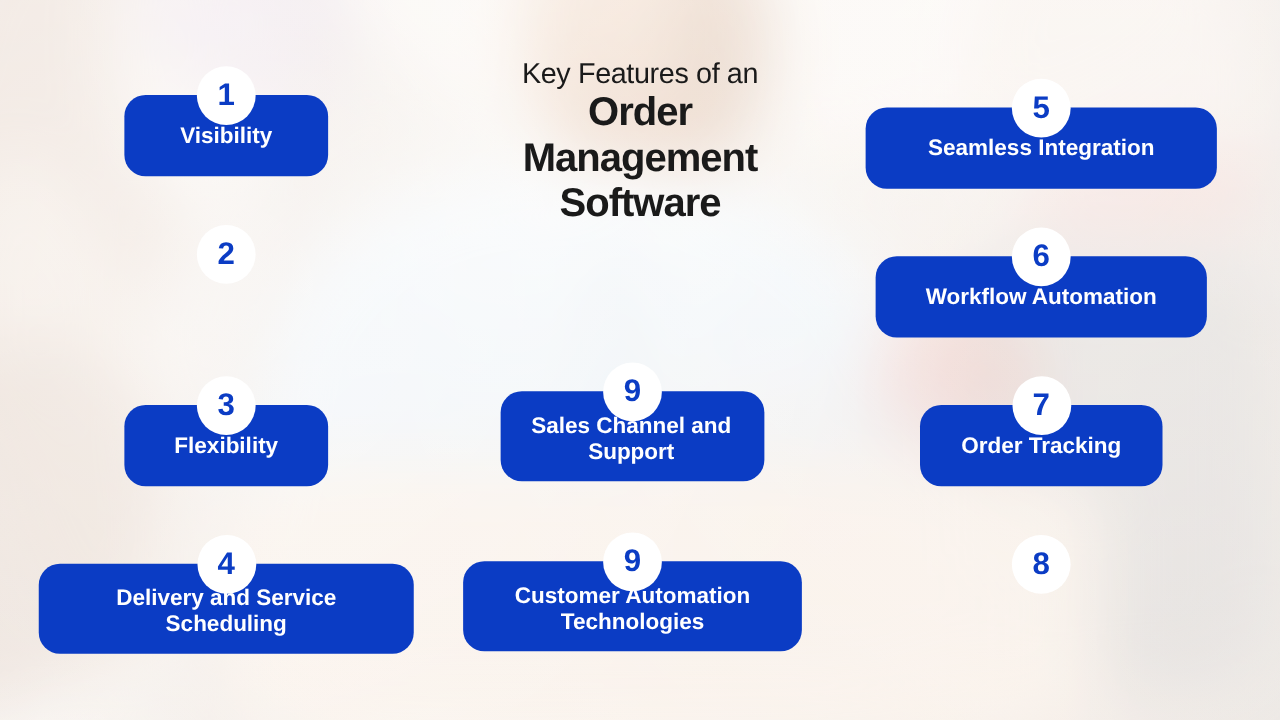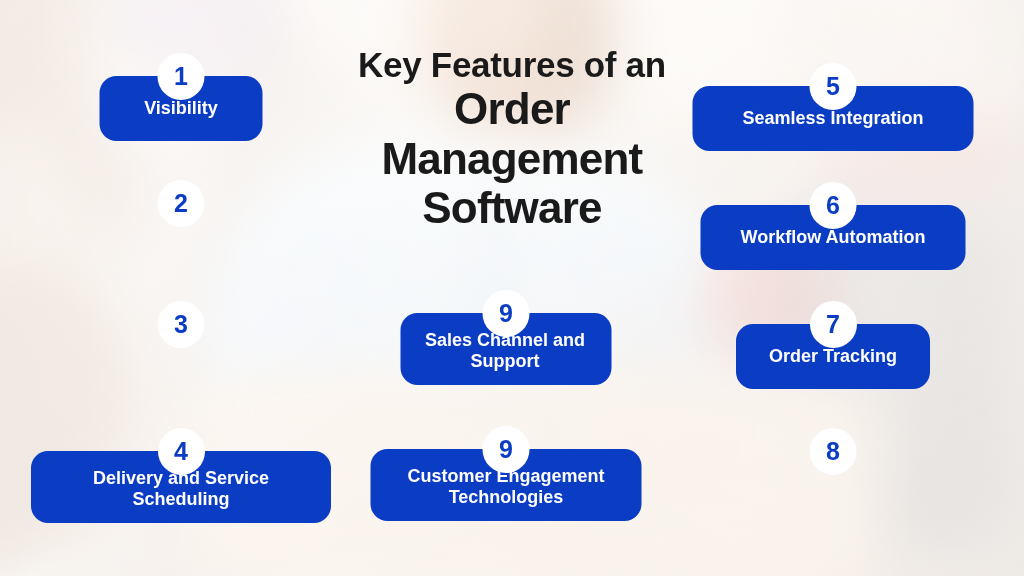--- a/index.html
+++ b/index.html
@@ -142,25 +142,25 @@
   
   #title {
     position:absolute; left:50%; top:46px;
     transform:translateX(-50%);
     width:420px;
     text-align:center;
     color:#1a1a1a;
     z-index:6;
   }
   #title .line-small {
-    font-size:35px; font-weight:bold; line-height:1.06;
+    font-size:23px; font-weight:normal; line-height:1.06;
     letter-spacing:-.3px;
   }
   #title .line-big {
-    font-size:44px; font-weight:bold; line-height:1.08;
+    font-size:32px; font-weight:bold; line-height:1.08;
     letter-spacing:-.8px; margin-top:2px;
   }
 
   
   .feature {
     position:absolute;
     z-index:8;
     display:flex;
     flex-direction:column;
     align-items:center;
@@ -264,20 +264,21 @@
     <div class="badge">1</div>
     <div class="pill one-line w-visibility">Visibility</div>
   </div>
 
   <div class="feature col-left f2">
     <div class="badge">2</div>
   </div>
 
   <div class="feature col-left f3">
     <div class="badge">3</div>
+    <div class="pill one-line w-flex">Flexibility</div>
   </div>
 
   <div class="feature col-left f4">
     <div class="badge">4</div>
     <div class="pill two-line w-delivery">Delivery and Service
 Scheduling</div>
   </div>
 
   <div class="feature col-right f5">
     <div class="badge">5</div>
@@ -299,17 +300,17 @@
   </div>
 
   <div class="feature col-center f9">
     <div class="badge">9</div>
     <div class="pill two-line w-sales">Sales Channel and
 Support</div>
   </div>
 
   <div class="feature col-center f10">
     <div class="badge">9</div>
-    <div class="pill two-line w-customer">Customer Engagement
+    <div class="pill two-line w-customer">Customer Automation
 Technologies</div>
   </div>
 
 </div>
 
 </body></html>

